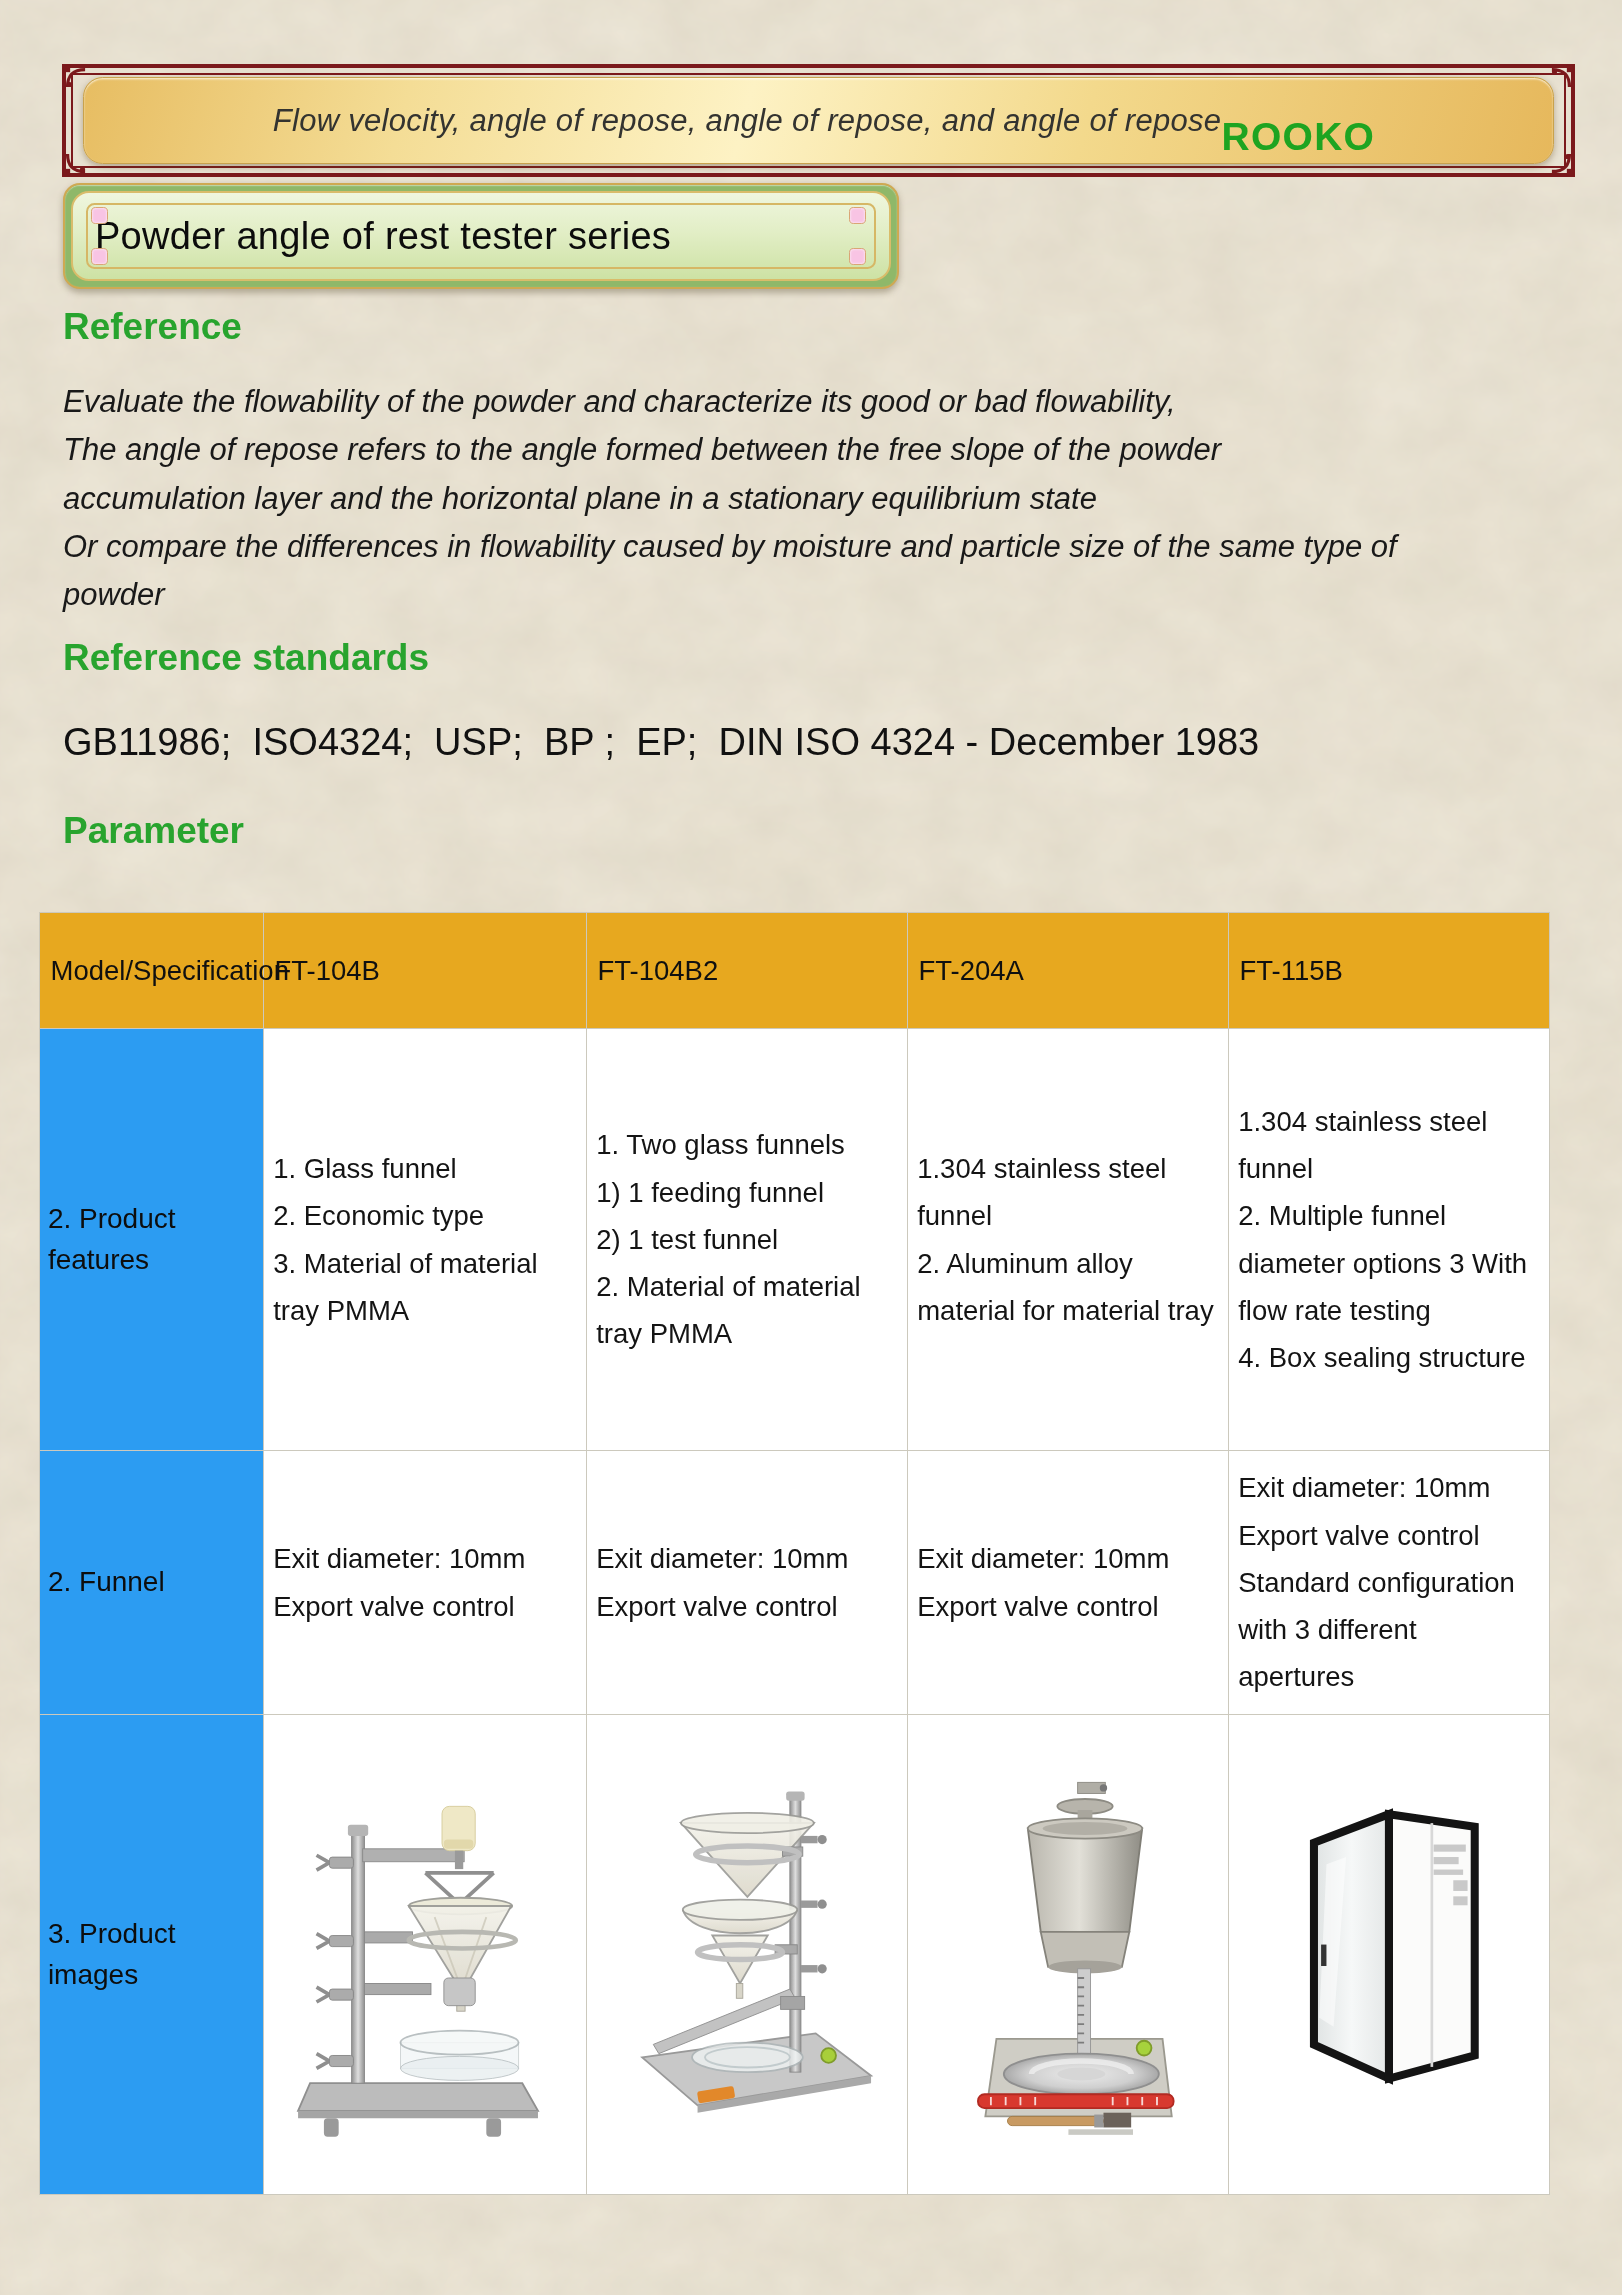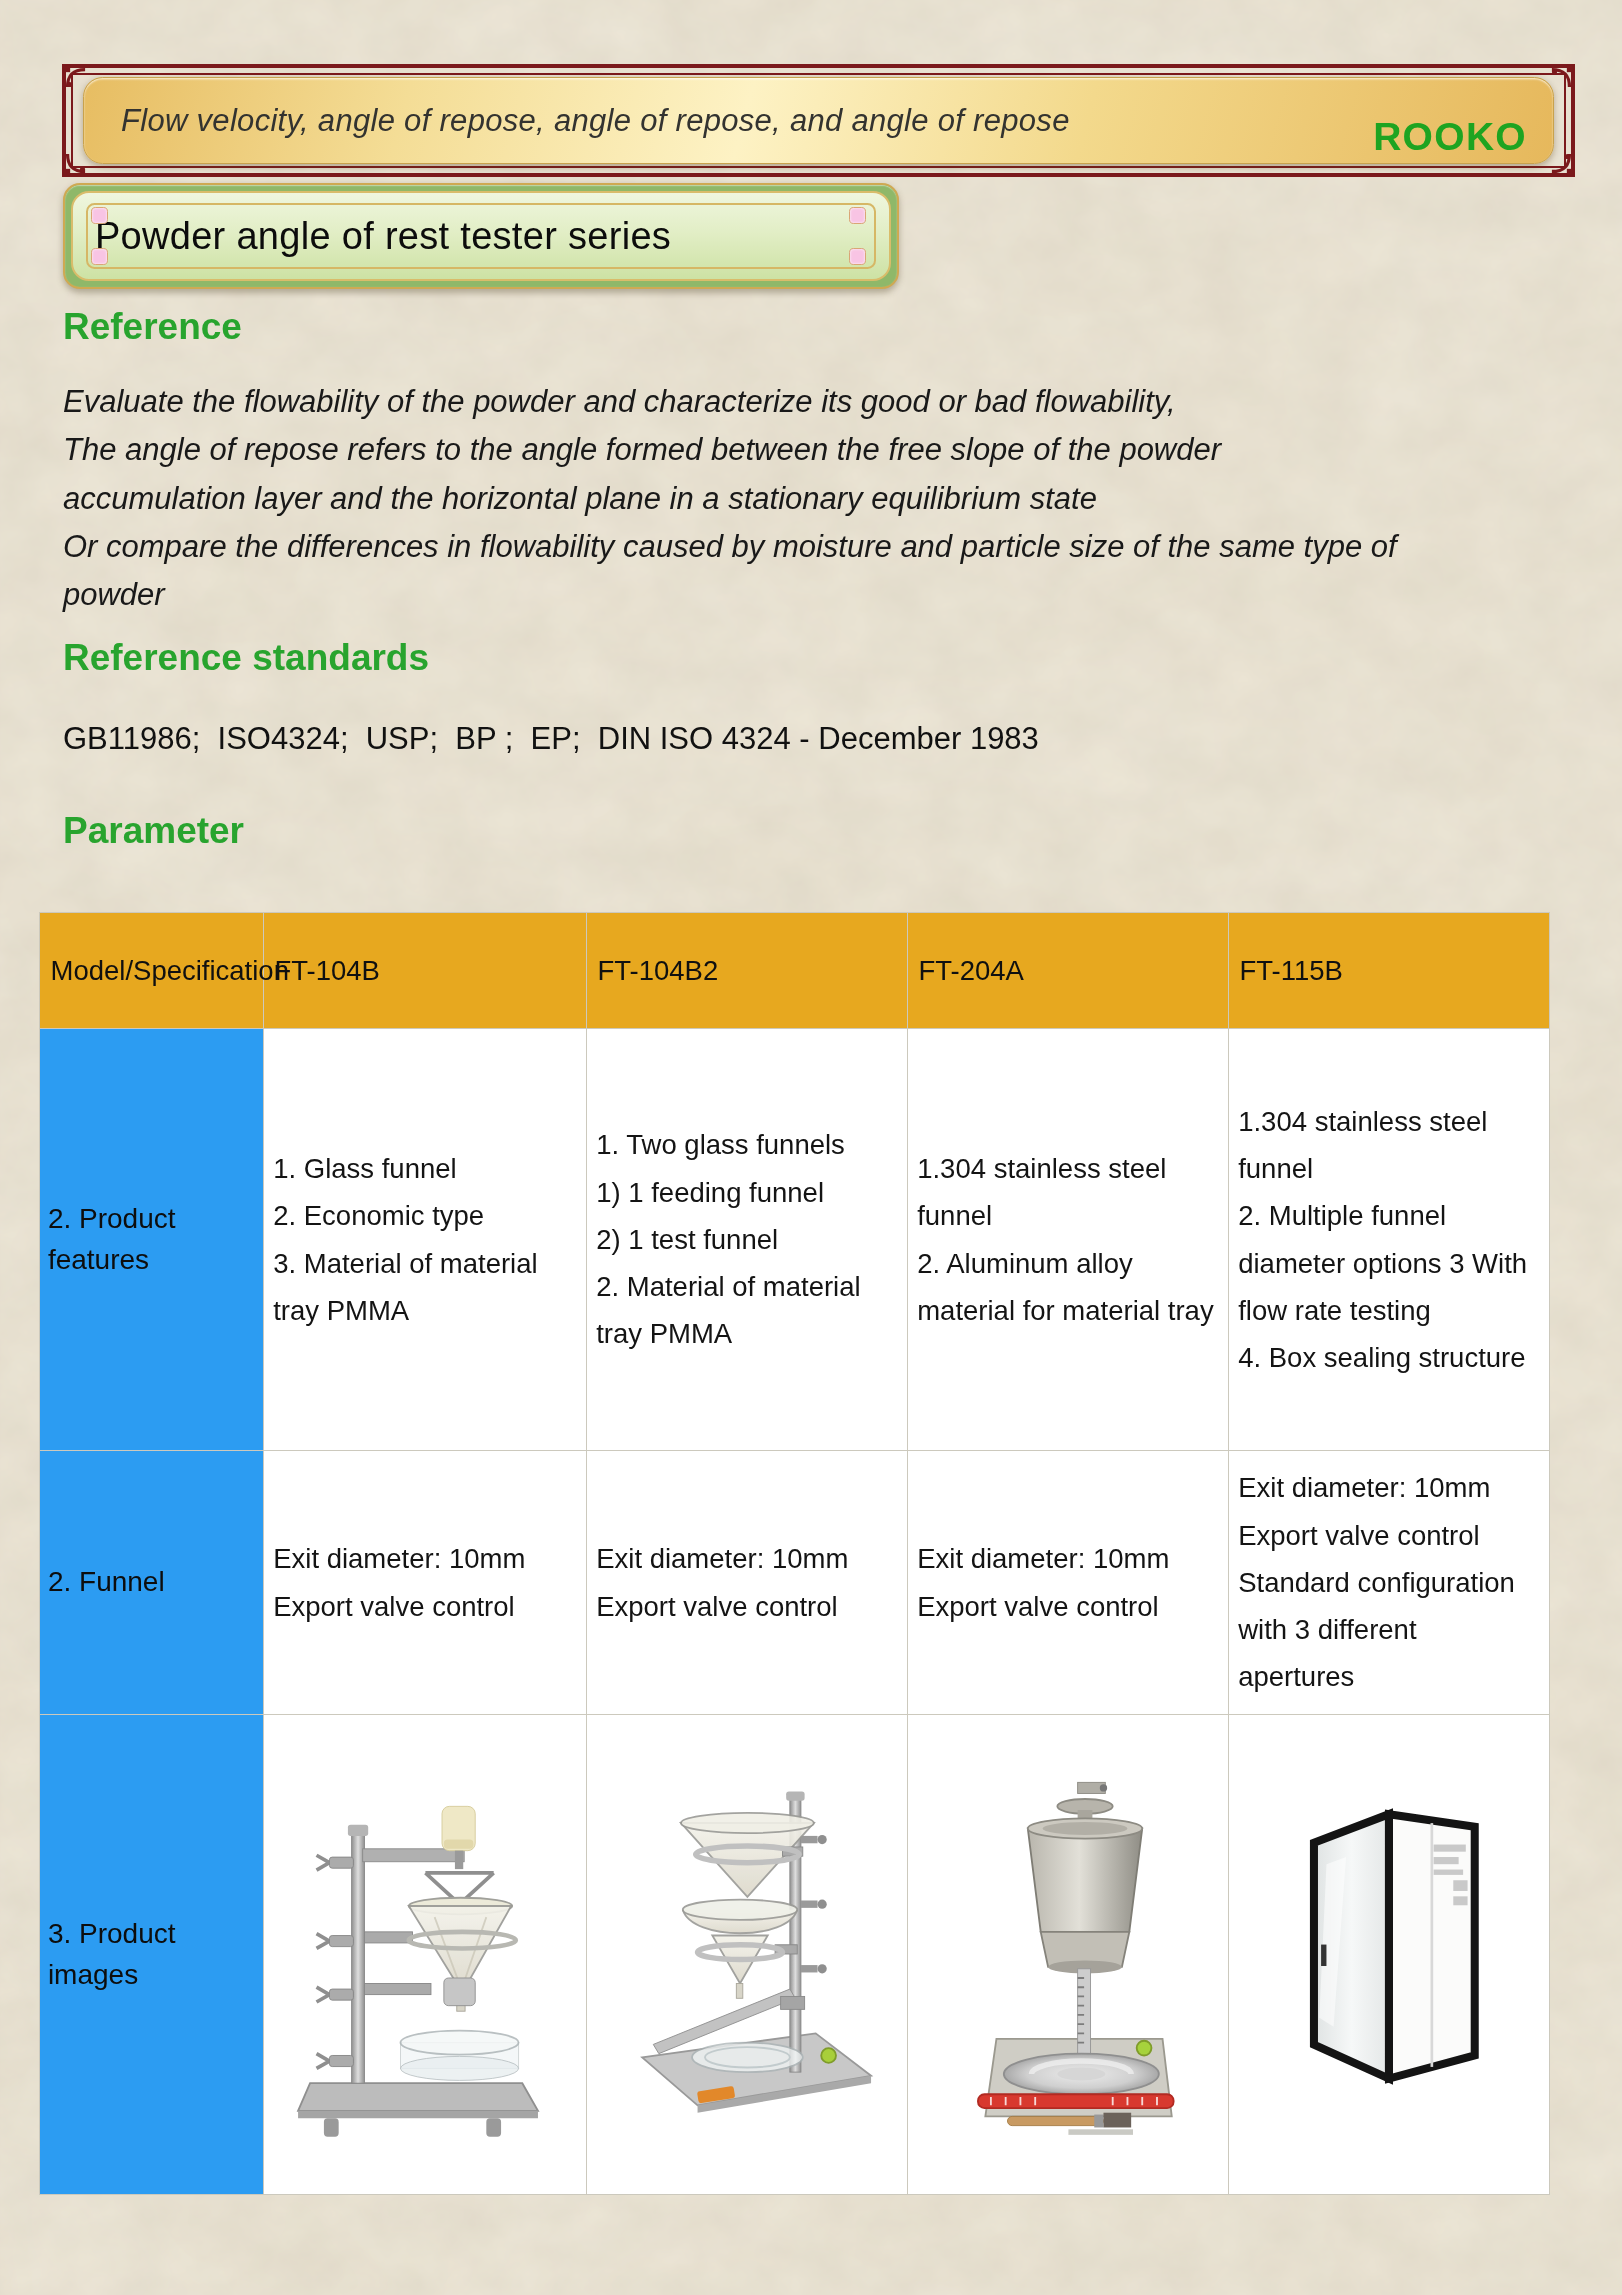--- a/index.html
+++ b/index.html
@@ -8,21 +8,21 @@
   .texture { position:absolute; inset:0; z-index:0; pointer-events:none; }
 
   
   .banner-frame { position:absolute; left:62px; top:64px; width:1513px; height:113px;
     border:4.6px solid #7b191c; z-index:1; }
   .banner-frame::before { content:""; position:absolute; inset:4.6px; border:2px solid #7b191c; }
   .banner-plaque { position:absolute; left:17px; right:17px; top:9.2px; bottom:9.2px;
     border-radius:19.6px; border:1.3px solid #c9a24c;
     background:linear-gradient(105deg,#e7bd62 0%,#f4dd96 22%,#fdf2c4 45%,#f3d98c 68%,#e6b85c 100%);
     box-shadow:0 2.6px 5.9px rgba(90,60,20,.35), inset 0 1.3px 2px rgba(255,255,255,.7);
-    display:flex; align-items:center; justify-content:space-between;
+    display:flex; align-items:center; justify-content:center;
     padding:0 26px 0 37px; }
   .banner-tagline { font-size:31px; font-style:italic; color:#333330; letter-spacing:0.3px; }
   .brand { font-size:39px; font-weight:800; color:#1ea421; letter-spacing:1.3px;margin-top:32px; }
   .curl { position:absolute; width:26px; height:26px; z-index:2; }
   .curl.tl { left:-2.6px; top:-2.6px; }
   .curl.tr { right:-2.6px; top:-2.6px; transform:rotate(90deg); }
   .curl.br { right:-2.6px; bottom:-2.6px; transform:rotate(180deg); }
   .curl.bl { left:-2.6px; bottom:-2.6px; transform:rotate(270deg); }
 
   
@@ -41,21 +41,21 @@
   .series-title { font-size:38px; color:#0c0c0c; font-weight:400; letter-spacing:0.3px; }
 
   
   .green-heading { position:absolute; left:63px; font-size:37px; font-weight:700; color:#28a42e; z-index:1; }
   .h-definition { top:306px; }
   .h-standards  { top:637px; }
   .h-parameter  { top:810px; }
   .def-body { position:absolute; left:63px; top:378px; width:1335px; z-index:1;
     font-size:31px; font-style:italic; color:#191919; line-height:1.56; }
   .std-text { position:absolute; left:63px; top:721px; width:1505px; z-index:1;
-    font-size:31px; color:#111; white-space:pre-wrap; }
+    font-size:38px; color:#111; white-space:pre-wrap; }
 
   
   .param-table { position:absolute; left:39px; top:912px; width:1510px; z-index:1;
     border-collapse:collapse; table-layout:fixed; background:#fff; }
   .param-table th, .param-table td { border:1.3px solid #ccc9bd; }
   .param-table th { background:#e7a81f; color:#101010; font-weight:400; text-align:left;
     font-size:27.5px; padding:6.5px 10.5px; vertical-align:middle; line-height:1.3; }
   .row-header { height:116px; }
   .row-features { height:422px; }
   .row-funnel { height:264px; }

